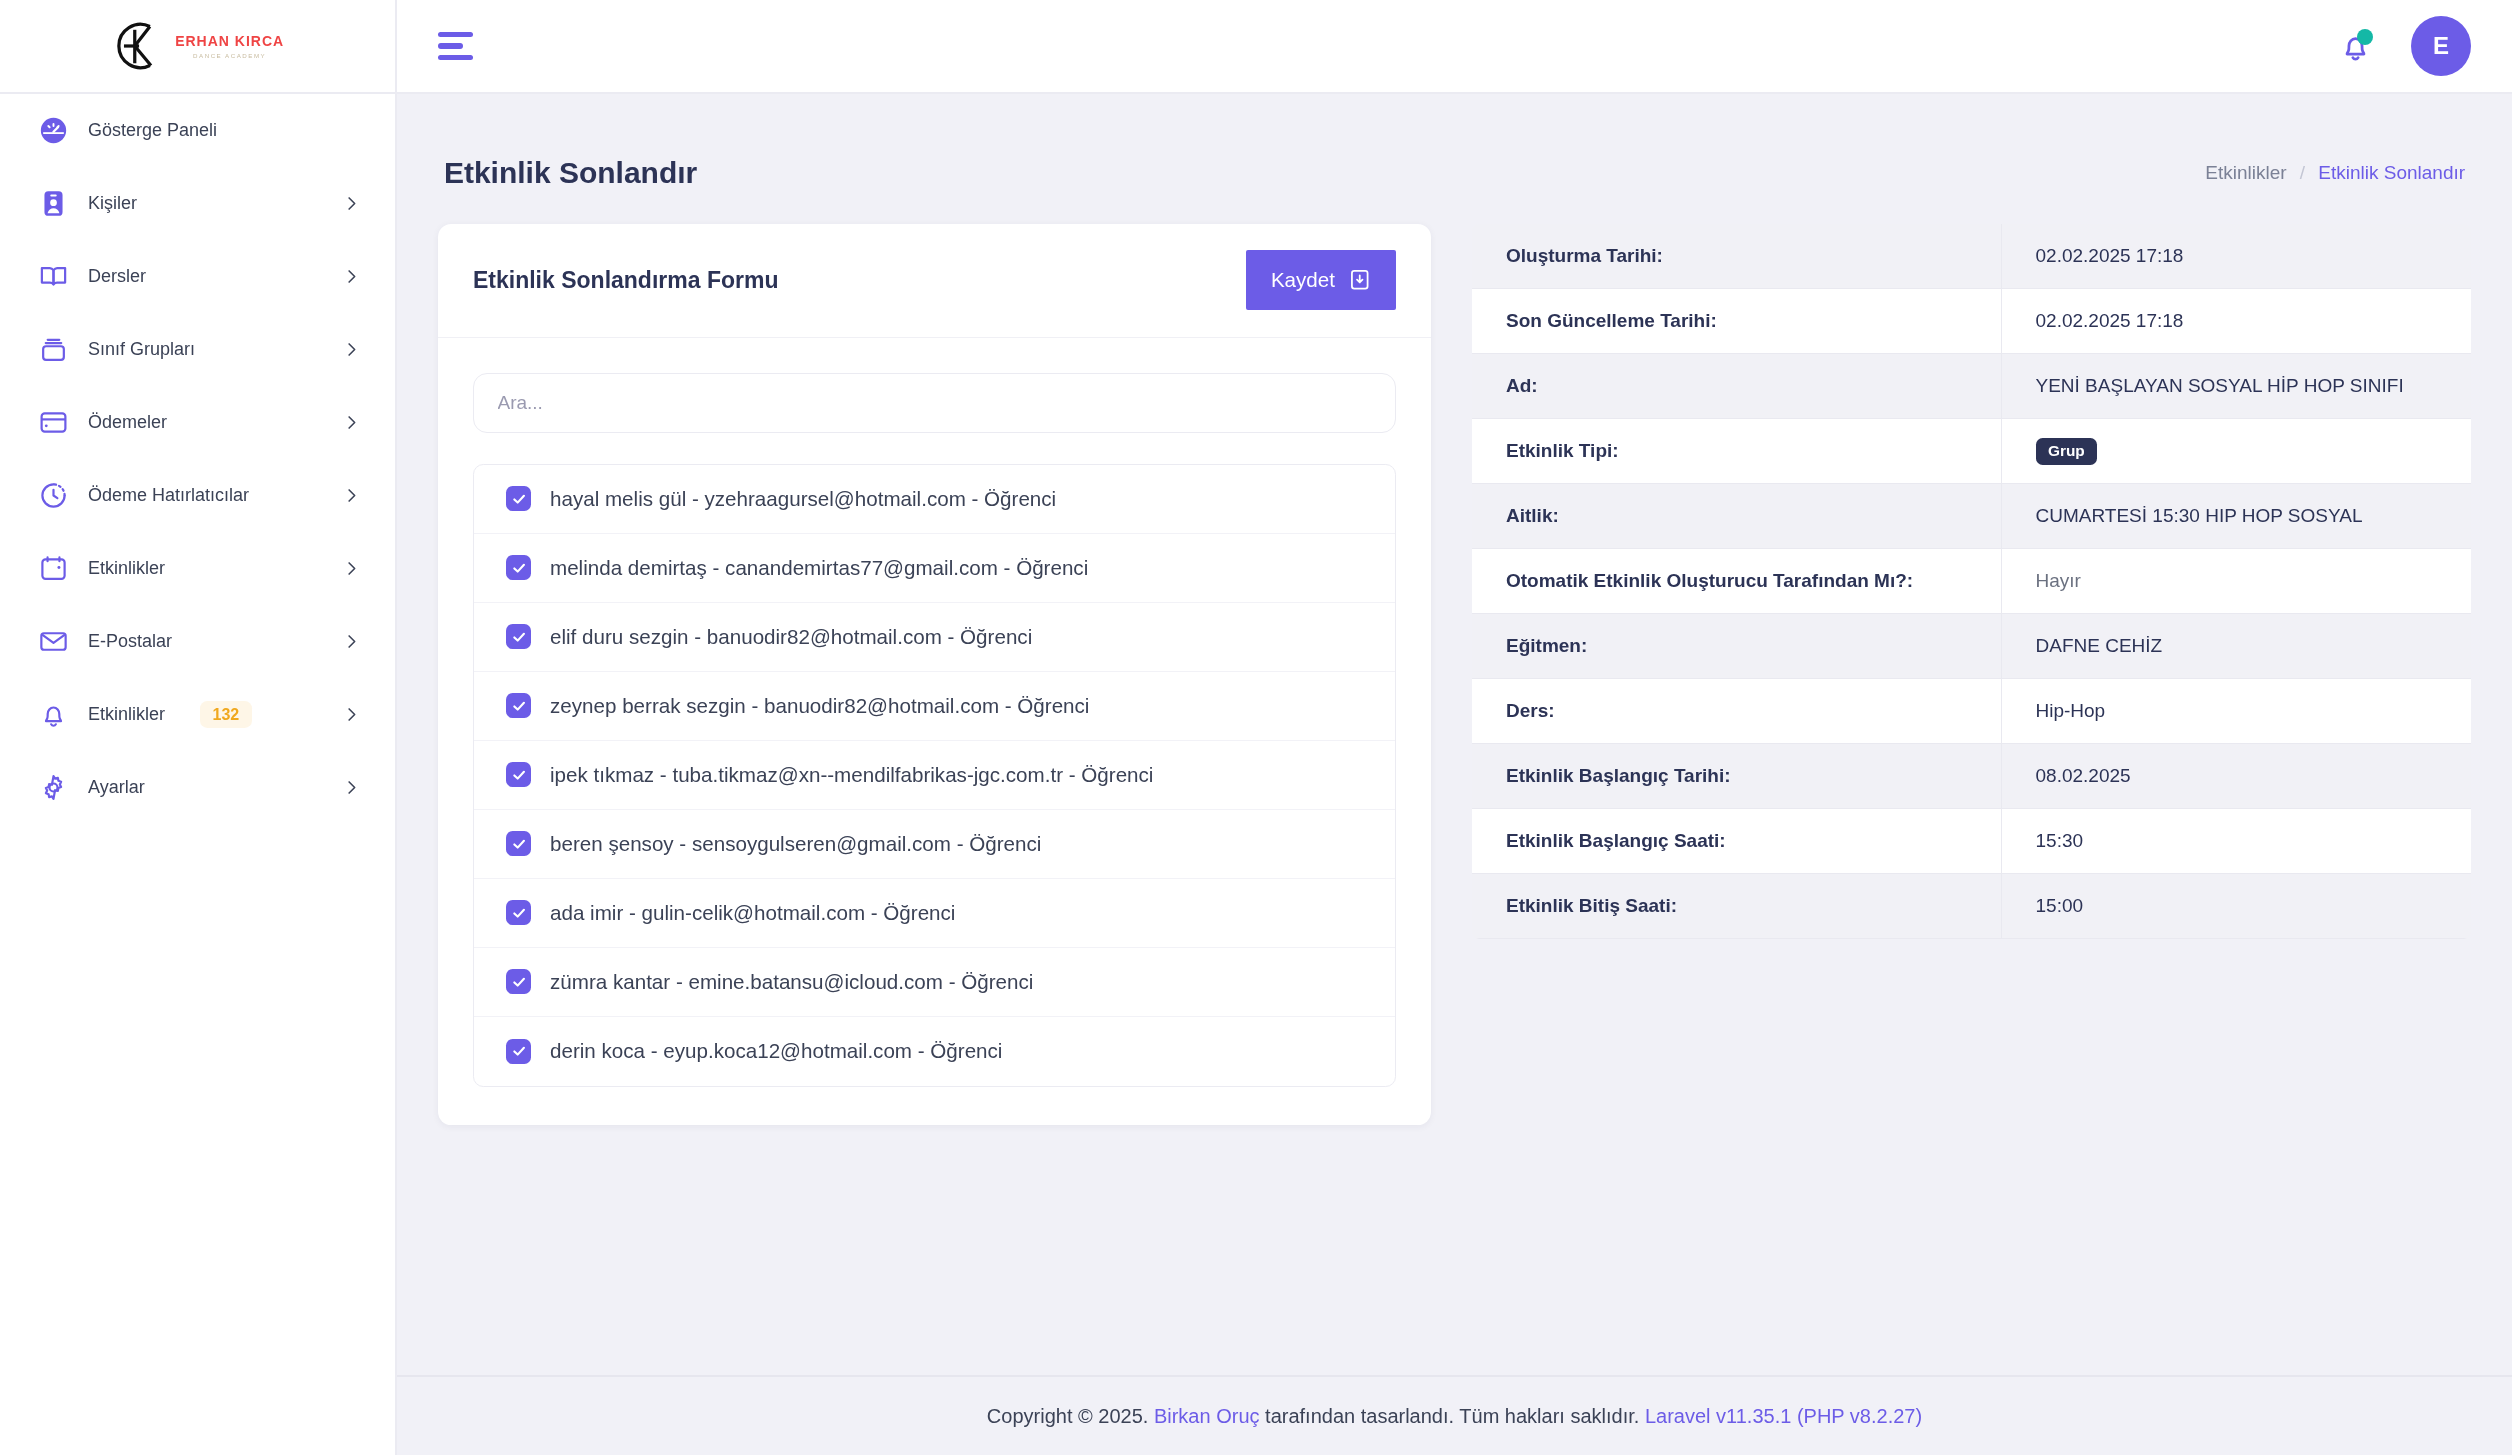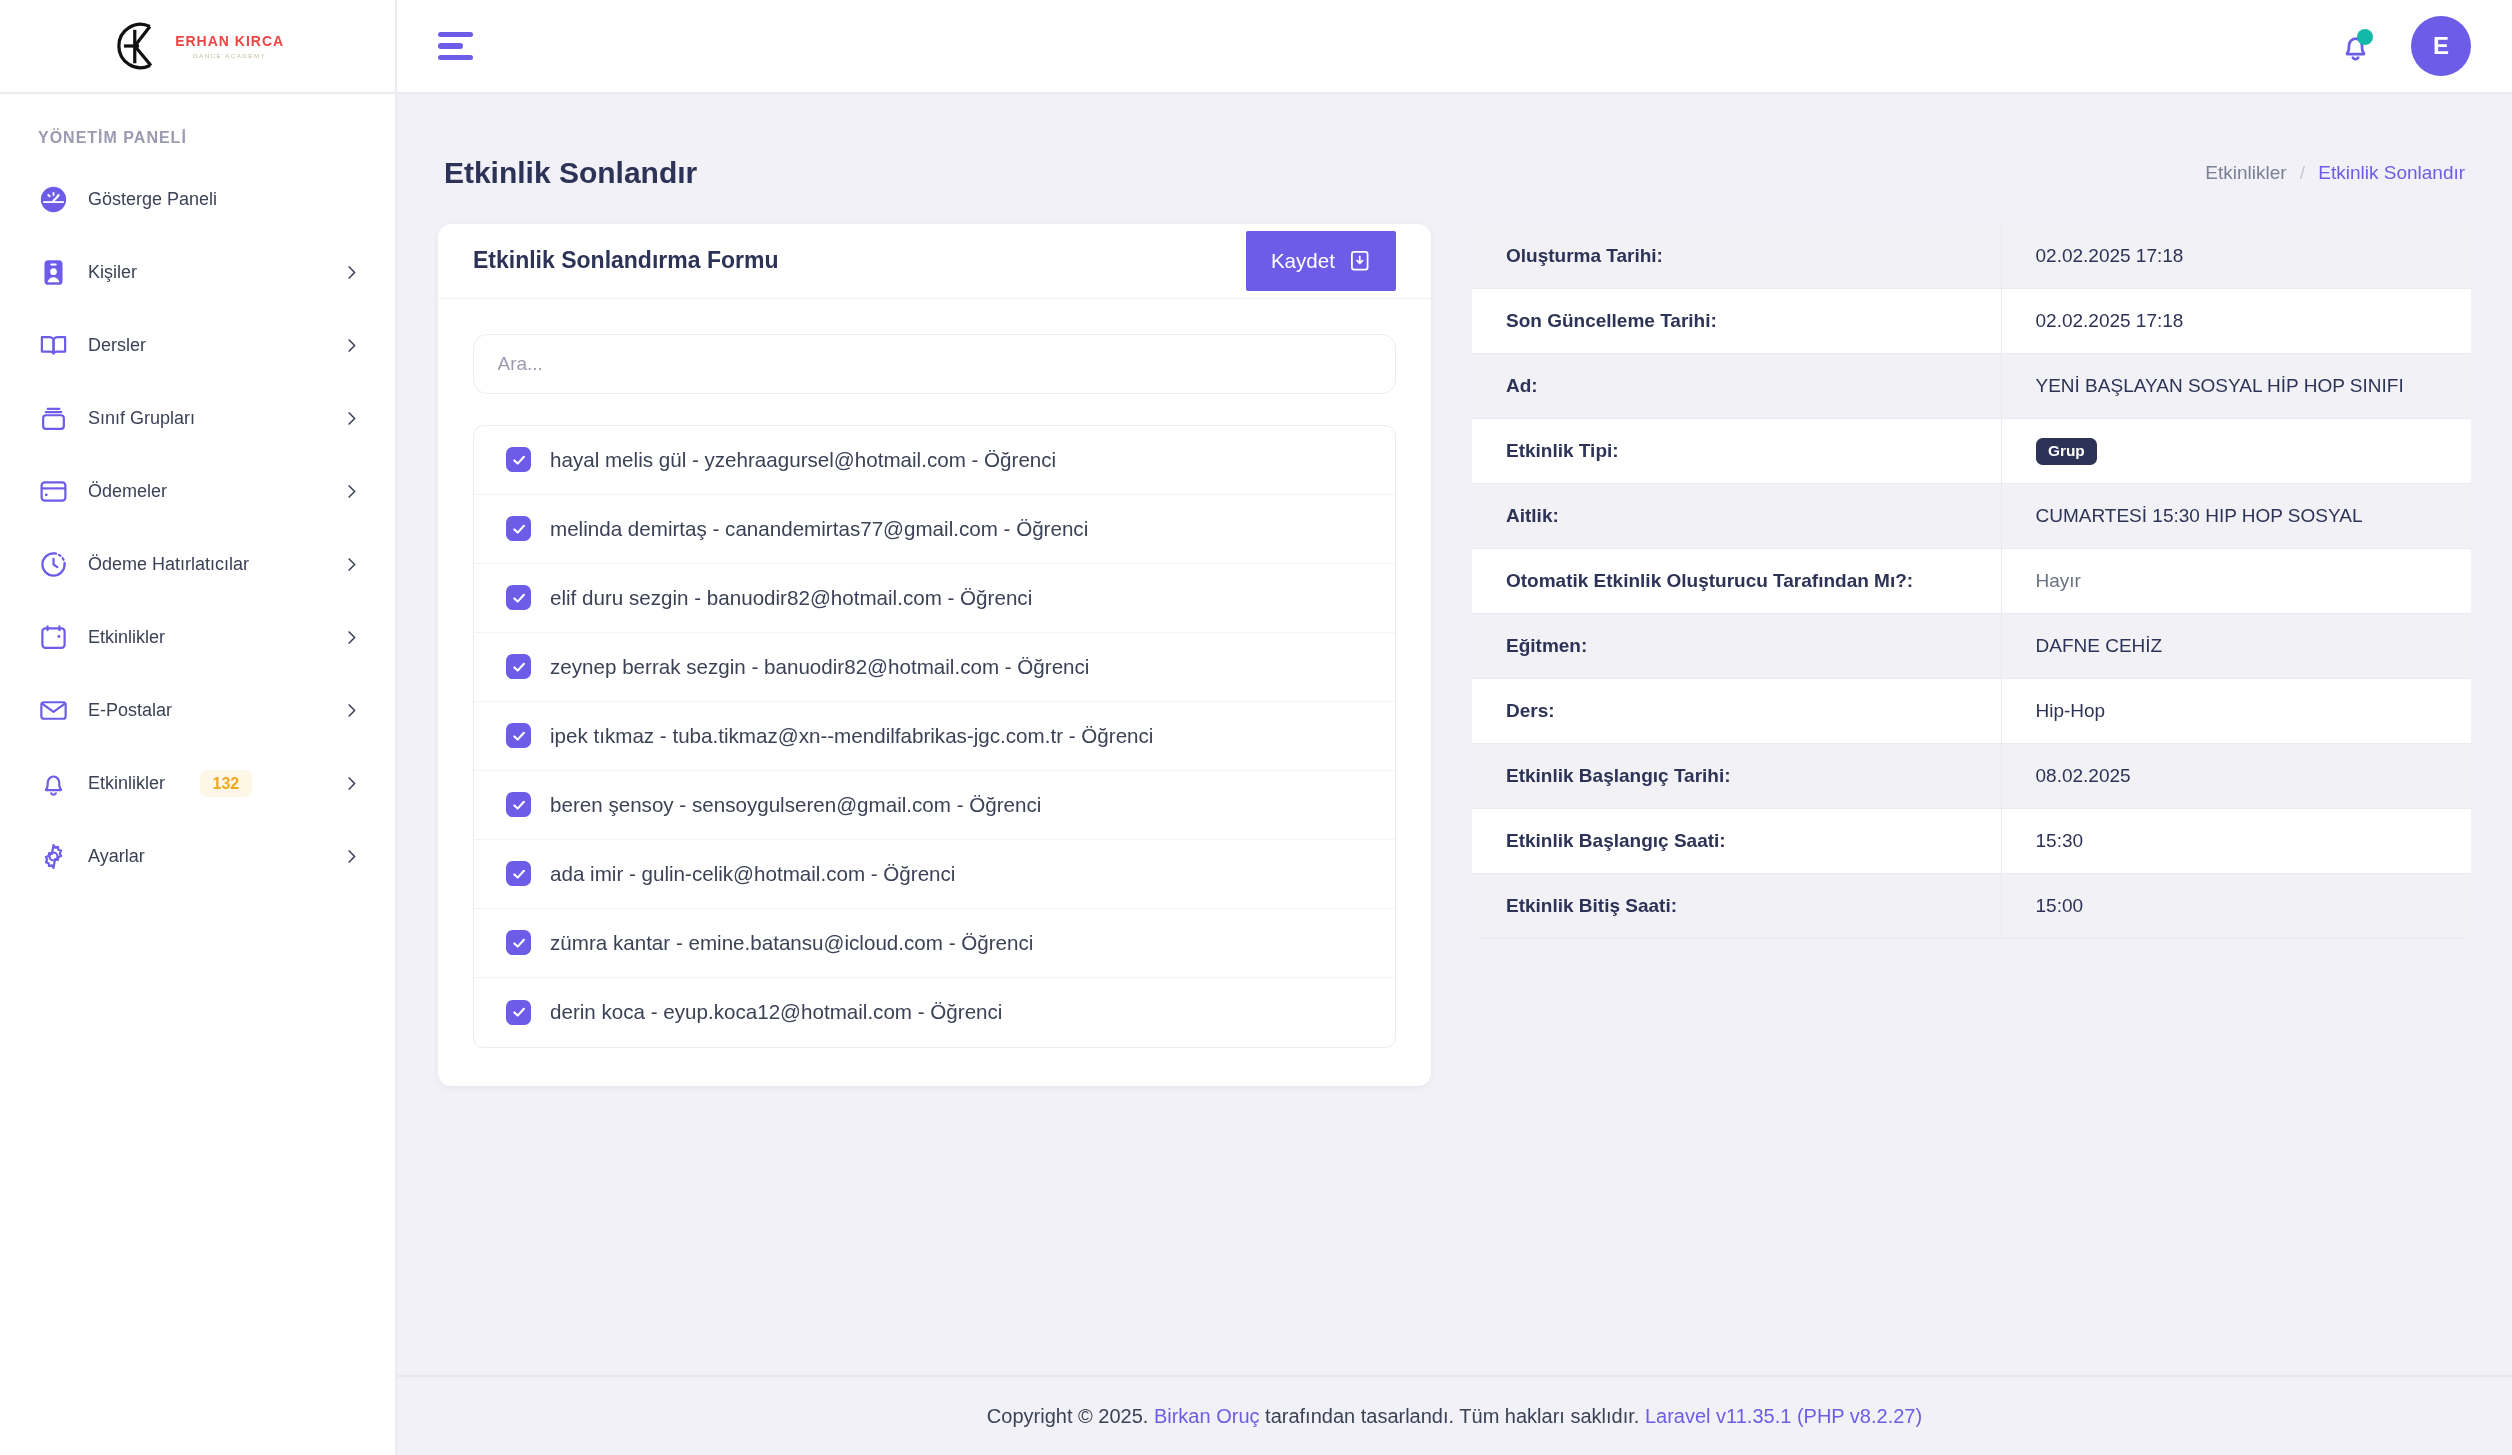--- a/index.html
+++ b/index.html
@@ -186,21 +186,21 @@
   .col-left { flex: 0 0 993px; }
   .col-right { flex: 1 1 auto; min-width: 0; }
 
   
   .card {
     background: #ffffff;
     border-radius: 13.2px;
     box-shadow: 0 1.5px 7.3px rgba(40,42,80,.055);
   }
   .card-head {
-    height: 75px;
+    height: 114px;
     display: flex; align-items: center; justify-content: space-between;
     padding: 16px 35px;
     border-bottom: 1.5px solid #f0f0f5;
   }
   .card-title { font-size: 23px; font-weight: 600; color: #2c3356; }
   .btn-save {
     background: #6c5ce7;
     color: #fff;
     border: none;
     border-radius: 2px;
@@ -320,21 +320,20 @@
           <line x1="44" y1="20" x2="44" y2="82" stroke="#111" stroke-width="6"></line>
           <line x1="24" y1="50" x2="52" y2="50" stroke="#111" stroke-width="6"></line>
         </svg>
       </span>
       <span class="brand-text">
         <span class="brand-name">ERHAN KIRCA</span>
         <span class="brand-sub">DANCE ACADEMY</span>
       </span>
     </div>
 
-    <div class="nav-section-label">YÖNETİM PANELİ</div>
 
     <nav class="nav">
 
       <div class="nav-item">
         <span class="nav-icon">
           <svg viewBox="0 0 24 24" fill="none">
               <circle cx="12" cy="12" r="9" fill="#6c5ce7" stroke="#6c5ce7" stroke-width="1.6"></circle>
               <path d="M8 8.5 L9 9.5 M12 7 V8.5 M16 8.5 L15 9.5" stroke="#fff" stroke-width="1.5" stroke-linecap="round"></path>
               <path d="M12 13 L15.5 9.5" stroke="#fff" stroke-width="1.8" stroke-linecap="round"></path>
               <path d="M4 14 H20" stroke="#fff" stroke-width="1.4"></path>

